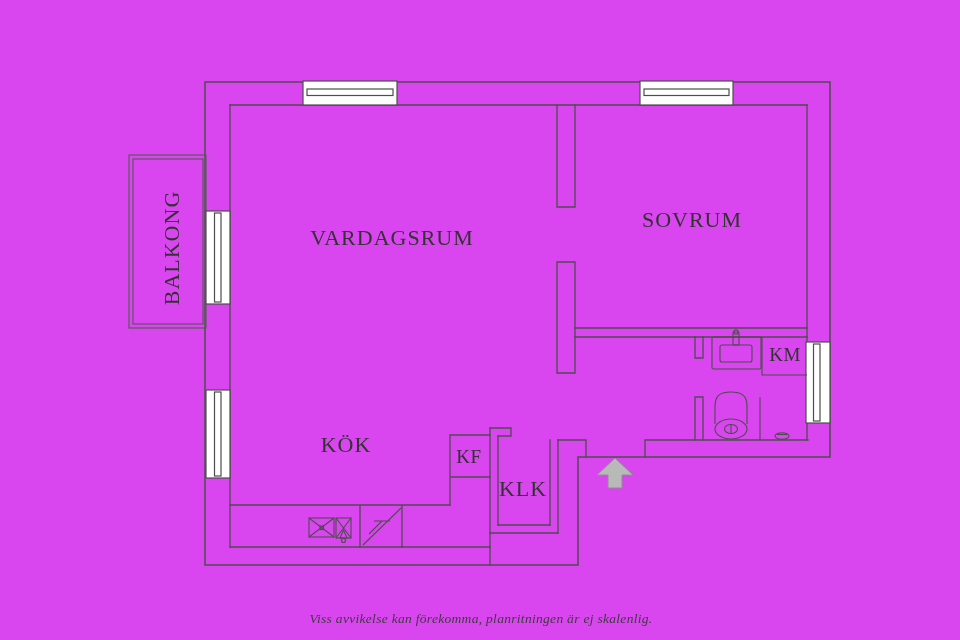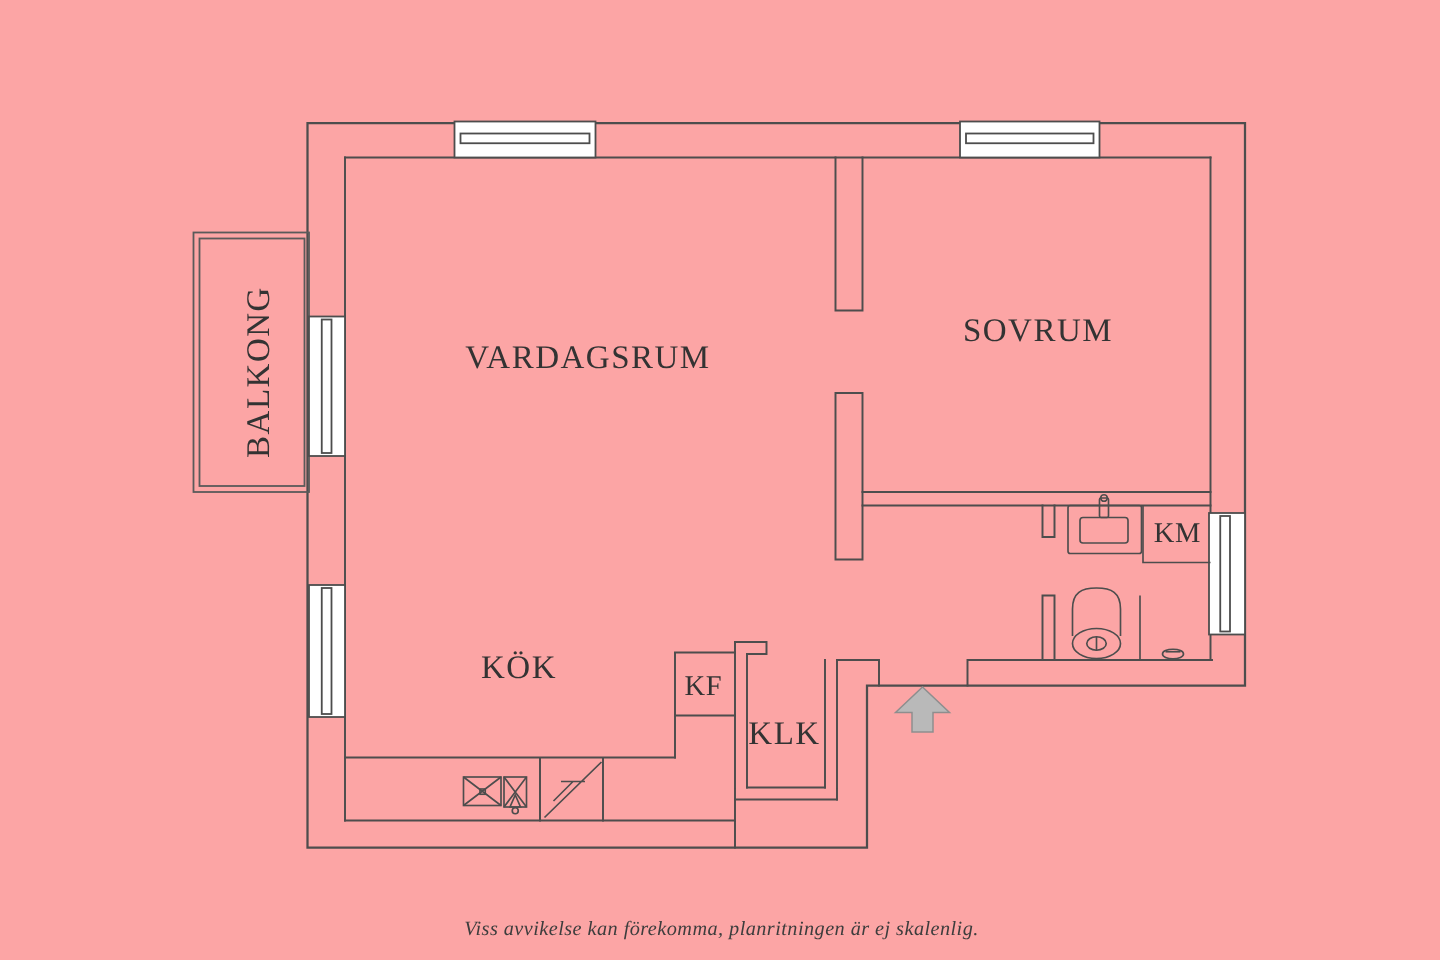--- a/index.html
+++ b/index.html
@@ -1,16 +1,16 @@
 <!DOCTYPE html>
 <html><head>
 <meta charset="utf-8">
 <style>
   html,body{margin:0;padding:0;background:#ffffff;}
-  .stage{position:relative;width:960px;height:640px;background:#fca5a5;overflow:hidden;
+  .stage{position:relative;width:960px;height:640px;background:#d946ef;overflow:hidden;
          font-family:"Liberation Serif", serif;}
   svg text{font-family:"Liberation Serif", serif;}
   .room-label{font-size:22px;letter-spacing:1px;}
   .small-label{font-size:19px;letter-spacing:0.5px;}
   .footer-label{font-size:13.5px;font-style:italic;letter-spacing:0.3px;}
 </style>
 </head>
 <body>
 
 <div class="stage">

